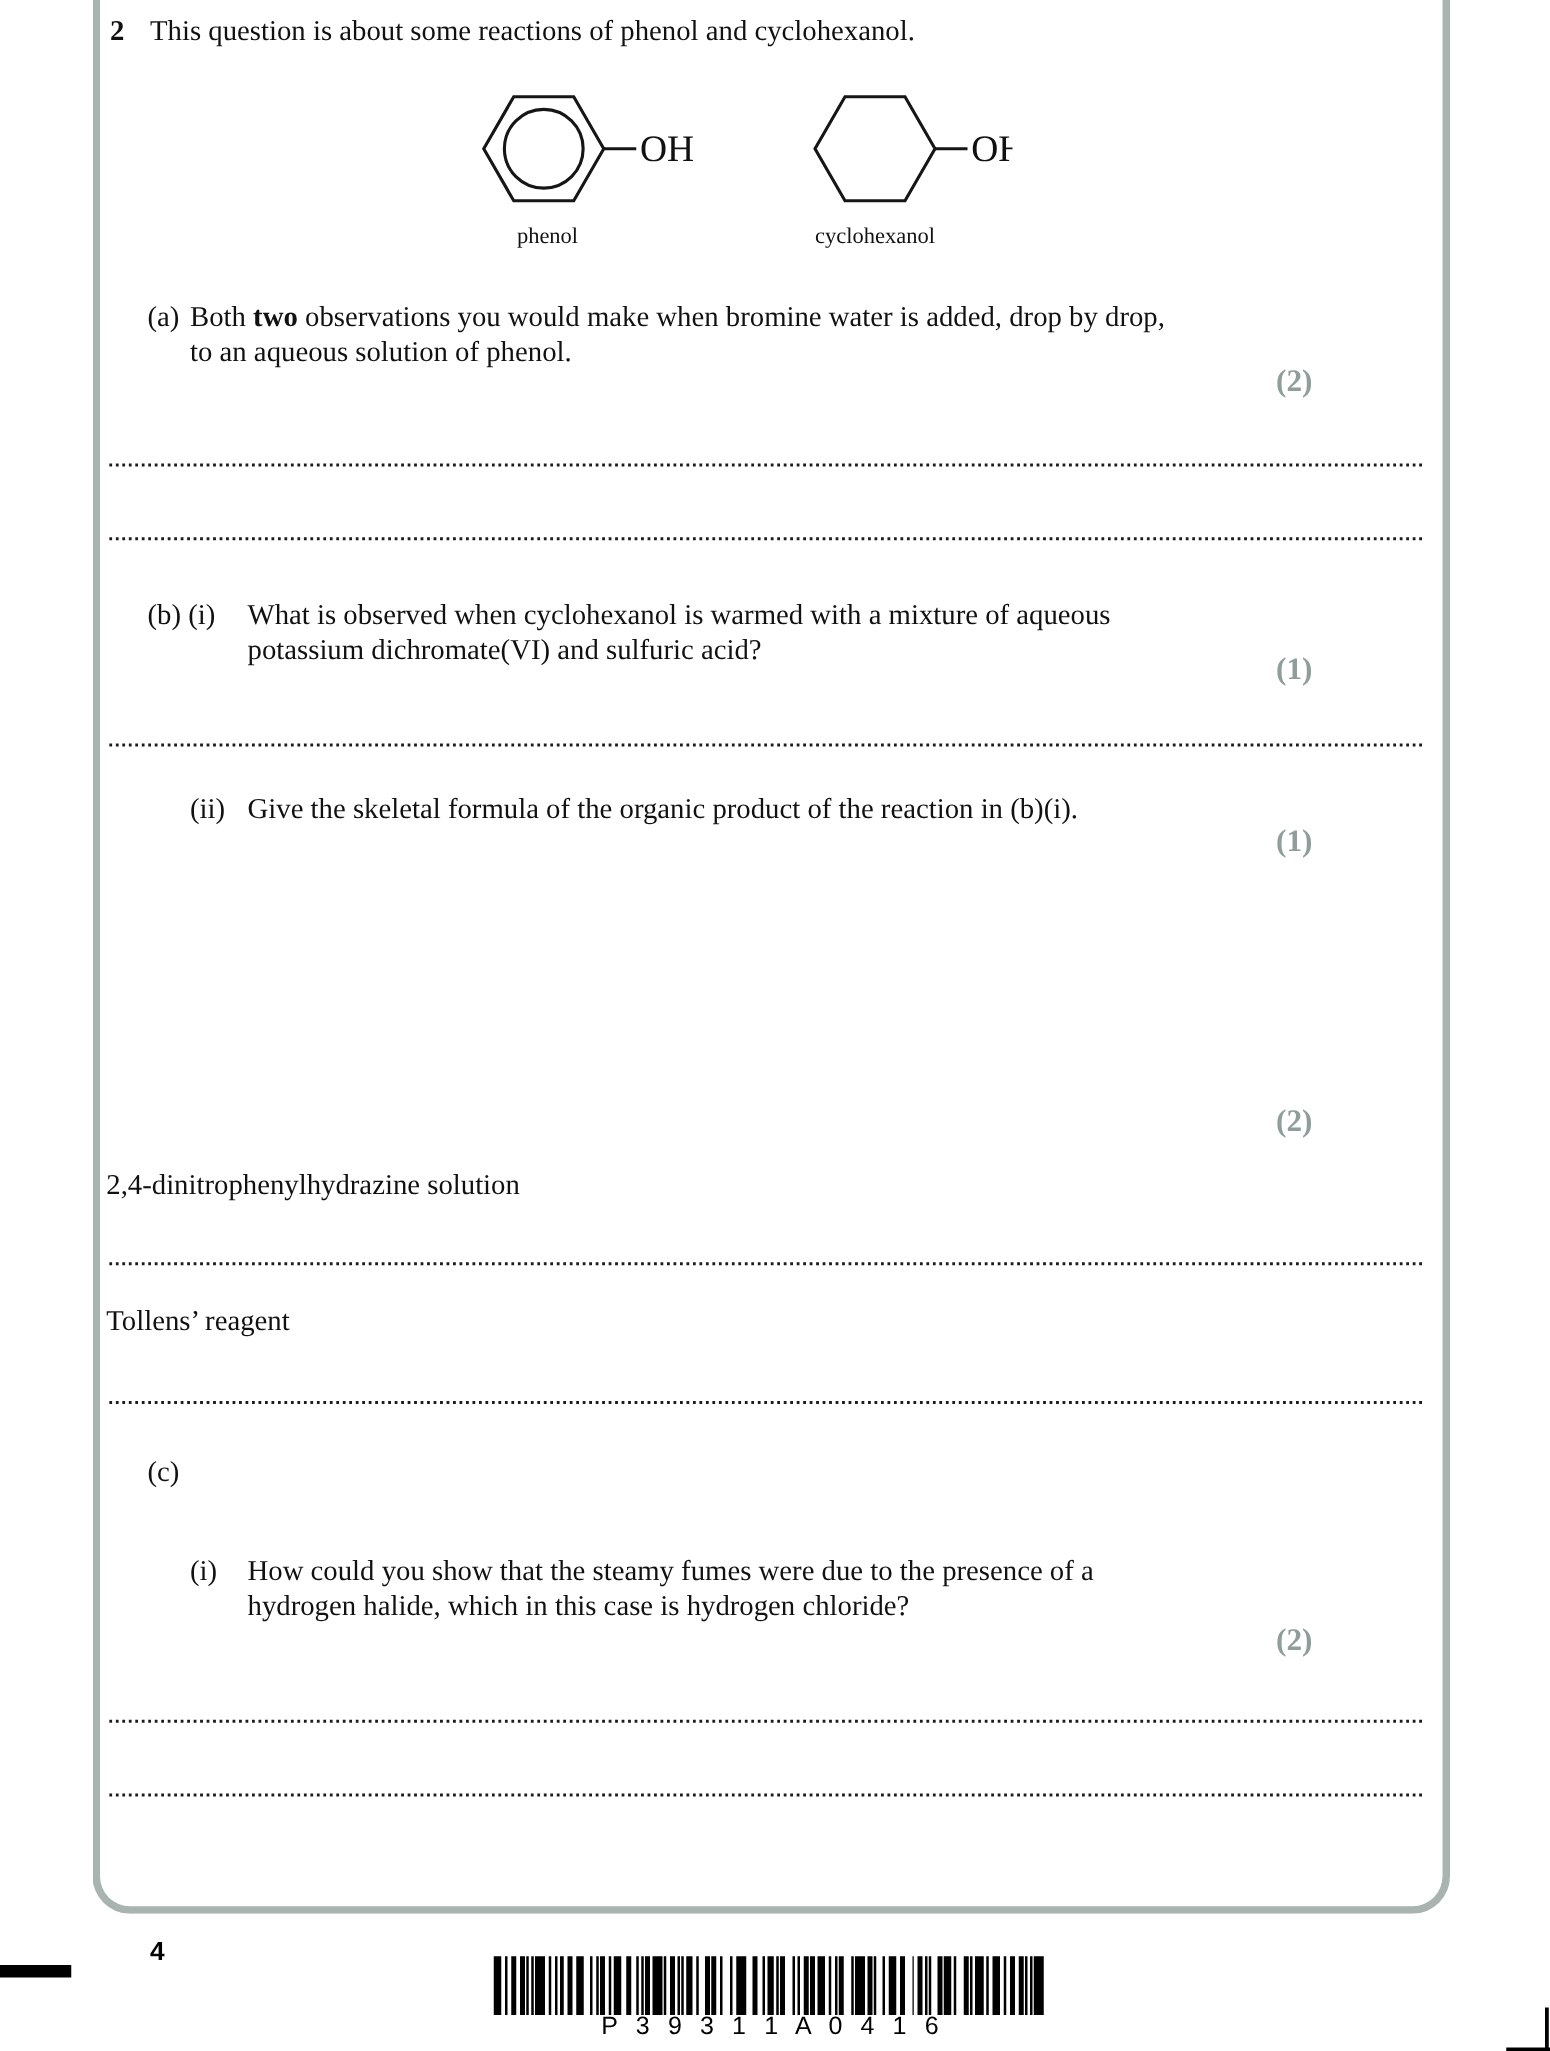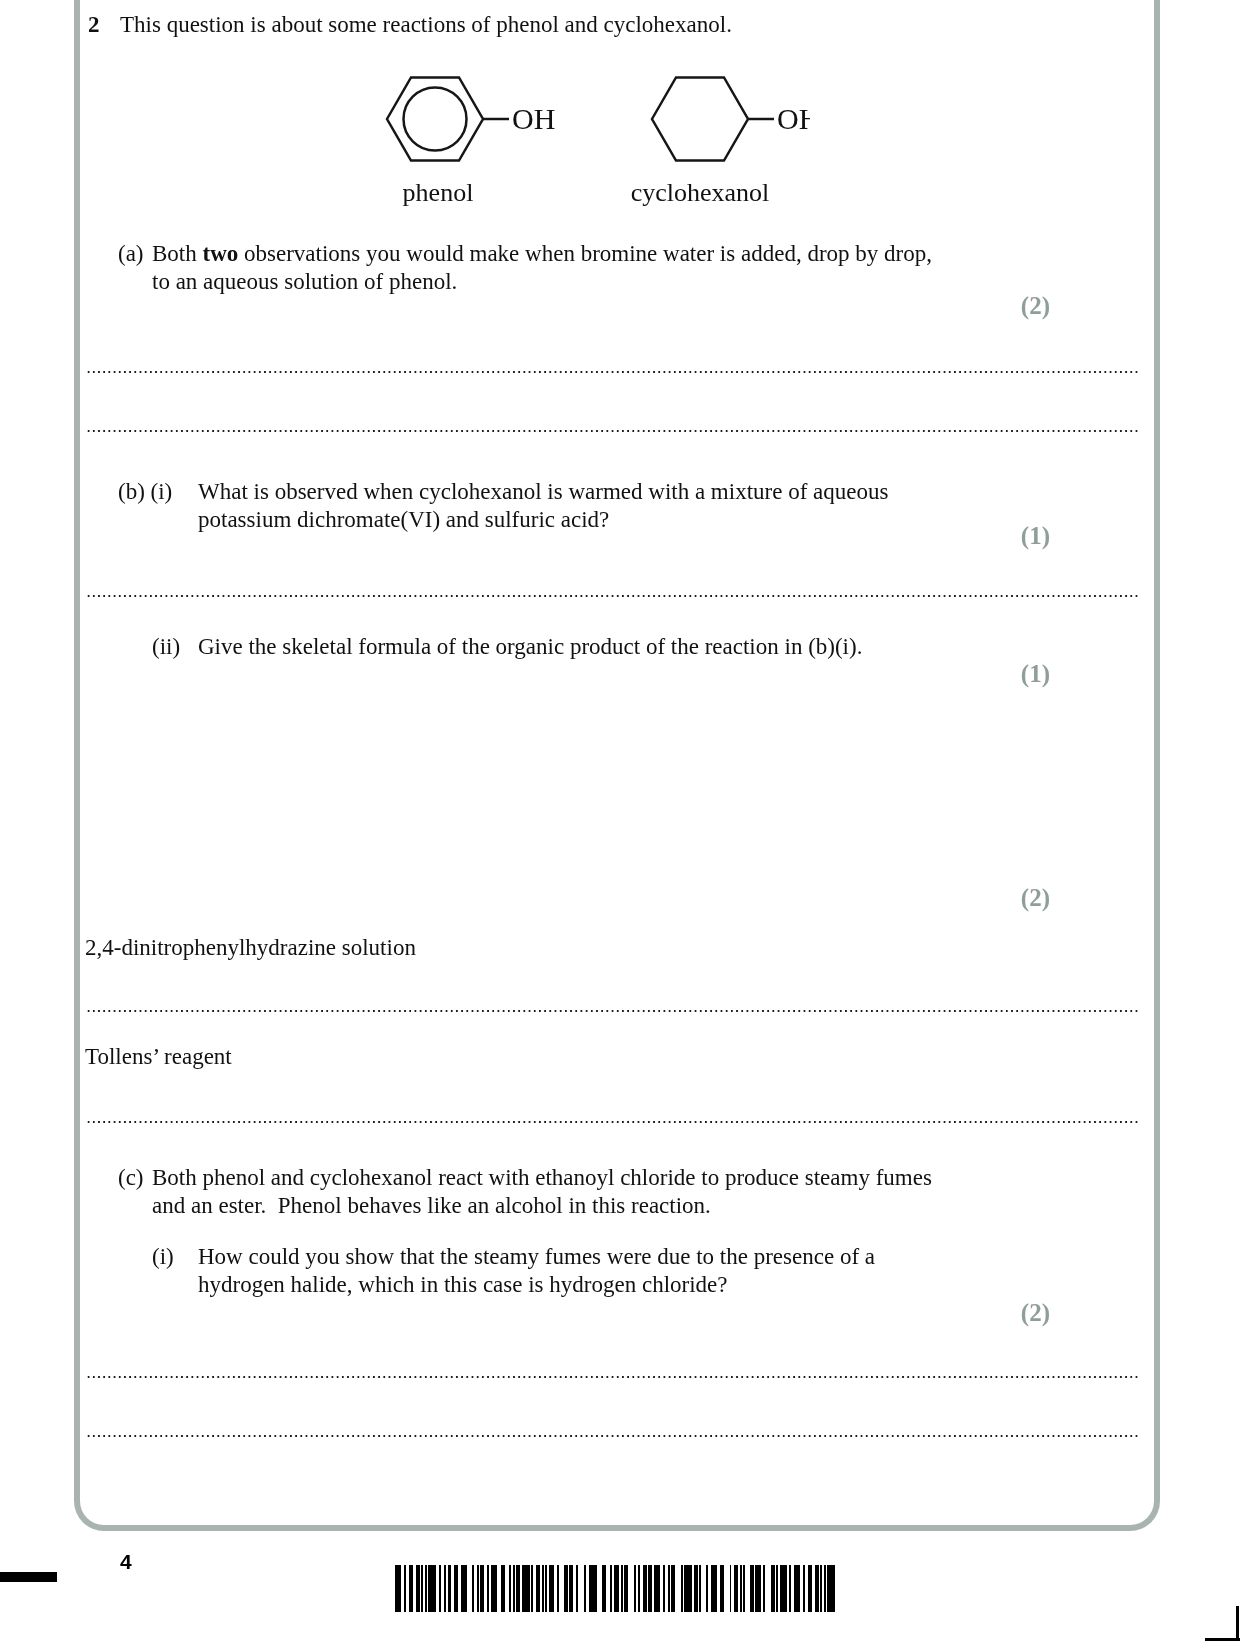--- a/index.html
+++ b/index.html
@@ -12,21 +12,21 @@
     position:absolute;left:74px;top:-40px;width:1086px;height:1571px;
     border:6px solid #a9b4b1;border-top:none;
     border-radius:0 0 30px 30px;
     box-sizing:border-box;
   }
   .q-header{position:absolute;left:88px;top:12px;display:flex;font-size:23px;}
   .q-num{font-weight:bold;width:14px;}
   .q-intro{margin-left:18px;}
 
   .struct-svg{position:absolute;left:340px;top:70px;}
-  .struct-label{position:absolute;top:178px;font-size:26px;text-align:center;}
+  .struct-label{position:absolute;top:178px;font-size:18px;text-align:center;}
   .label-phenol{left:365px;width:146px;}
   .label-cyclohexanol{left:625px;width:150px;}
 
   .para{position:absolute;display:flex;font-size:23px;line-height:28px;}
   .para .plabel{flex:0 0 auto;}
   .para .ptext{white-space:pre-wrap;}
   .w34{width:34px;} .w46{width:46px;} .w80{width:80px;}
 
   .marks{
     position:absolute;width:80px;text-align:right;
@@ -113,22 +113,20 @@
   <div class="marks" style="left:970px;top:885px;">(2)</div>
 
   <div class="reagent" style="top:935px;text-align:right;">2,4-dinitrophenylhydrazine solution</div>
   <div class="answer-line" style="top:1009px;"></div>
 
   <div class="reagent" style="top:1044px;">Tollens’ reagent</div>
   <div class="answer-line" style="top:1120px;"></div>
 
   <div class="para" style="left:118px;top:1164px;width:980px;">
     <span class="plabel w34">(c)</span>
-    <span class="ptext">Both phenol and cyclohexanol react with ethanoyl chloride to produce steamy fumes
-and an ester.  Phenol behaves like an alcohol in this reaction.</span>
   </div>
 
   <div class="para" style="left:152px;top:1243px;width:960px;">
     <span class="plabel w46">(i)</span>
     <span class="ptext">How could you show that the steamy fumes were due to the presence of a
 hydrogen halide, which in this case is hydrogen chloride?</span>
   </div>
   <div class="marks" style="left:970px;top:1300px;">(2)</div>
 
   <div class="answer-line" style="top:1375px;"></div>
@@ -202,16 +200,17 @@
       <div class="bar" style="width: 8px; margin-right: 1.5px;"></div>
       <div class="bar" style="width: 2px; margin-right: 3px;"></div>
       <div class="bar" style="width: 6px; margin-right: 3px;"></div>
       <div class="bar" style="width: 2px; margin-right: 3px;"></div>
       <div class="bar" style="width: 4px; margin-right: 3px;"></div>
       <div class="bar" style="width: 4px; margin-right: 1.5px;"></div>
       <div class="bar" style="width: 2px; margin-right: 1.5px;"></div>
       <div class="bar" style="width: 2px; margin-right: 1.5px;"></div>
       <div class="bar" style="width: 8px; margin-right: 3px;"></div>
     </div>
+  <div class="barcode-text">P 3 9 3 1 1 A 0 4 1 6</div>
   <div class="corner-mark-v"></div>
   <div class="corner-mark-h"></div>
 
 </div>
 
 </body></html>

